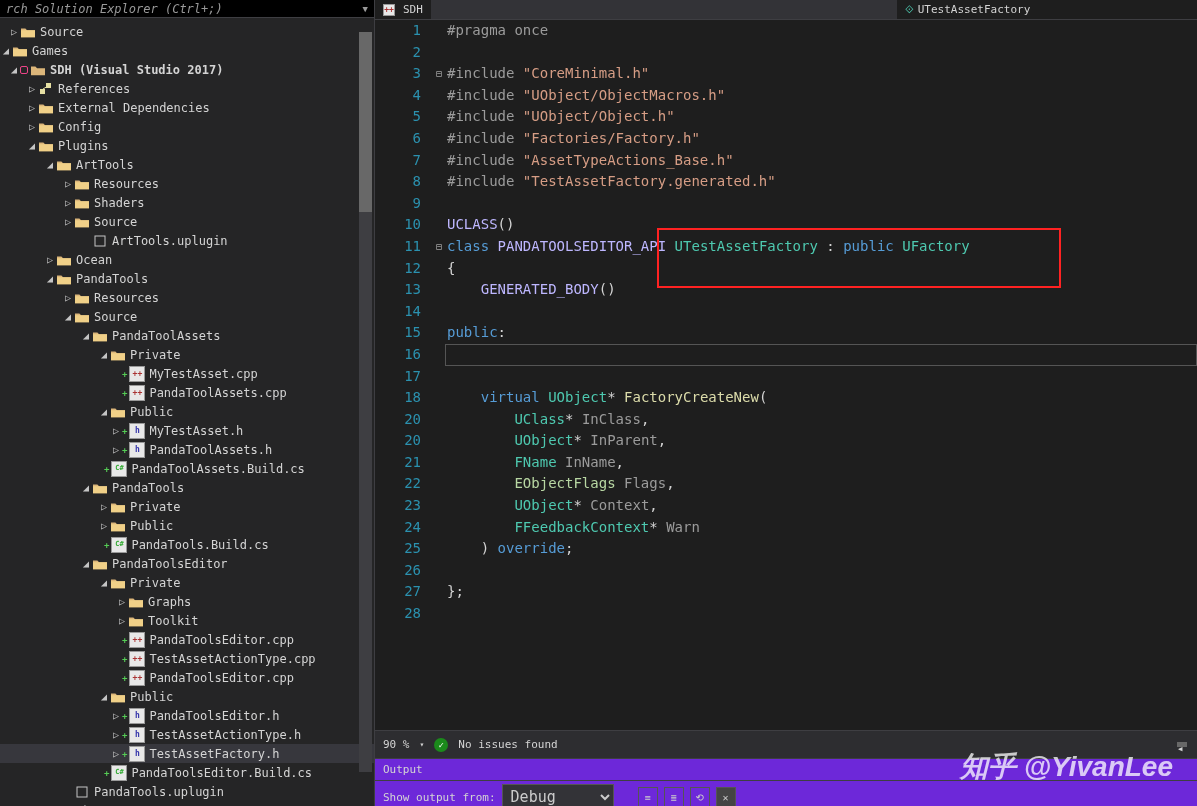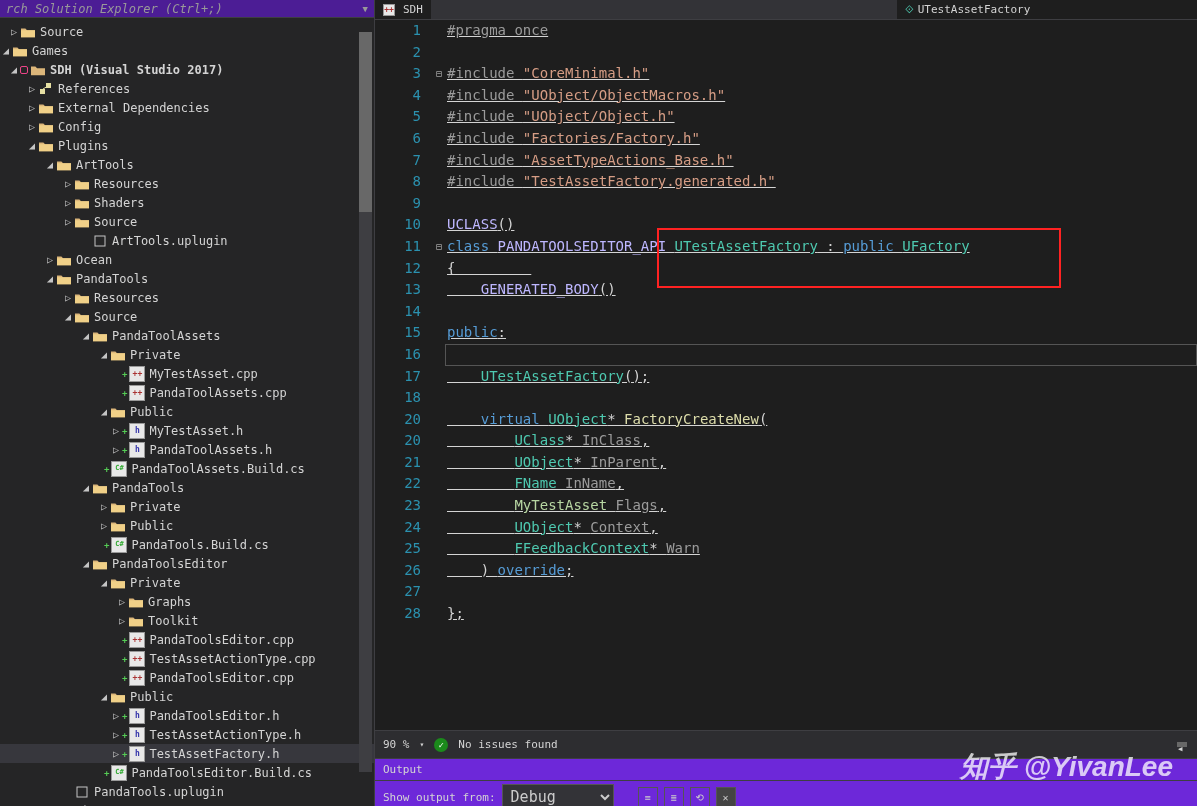--- a/index.html
+++ b/index.html
@@ -1,19 +1,19 @@
 <!DOCTYPE html>
 <html><head>
 <meta charset="utf-8">
 <style>
 * { margin:0; padding:0; box-sizing:border-box; font-family:"Segoe UI",Consolas,monospace; }
 body { background:#1e1e1e; color:#d4d4d4; width:1197px; height:806px; overflow:hidden; font-size:12px; }
 .root { display:flex; height:100%; }
 .sidebar { width:375px; background:#252526; display:flex; flex-direction:column; border-right:1px solid #3e3e42; }
-.search-bar { height:18px; display:flex; align-items:center; background:#4c1d95; color:#999; padding:0 6px; border-bottom:1px solid #3e3e42; font-style:italic; }
+.search-bar { height:18px; display:flex; align-items:center; background:#000000; color:#999; padding:0 6px; border-bottom:1px solid #3e3e42; font-style:italic; }
 .search-bar .sp { flex:1; }
 .tree { flex:1; overflow:auto; padding-top:4px; }
 .tree-item { display:flex; align-items:center; height:19px; cursor:pointer; white-space:nowrap; padding-right:8px; }
 .tree-item.sel { background:#37373d; }
 .arrow { width:12px; text-align:center; color:#c5c5c5; font-size:10px; }
 .ico { width:16px; height:16px; margin-right:4px; display:inline-flex; align-items:center; justify-content:center; }
 .ico-fold { position:relative; }
 .ico-fold svg { width:14px; height:12px; }
 .ico-ref svg { width:12px; height:12px; fill:#e6e0a3; }
 .ico-cpp { background:#e8e8e8; border:1px solid #999; font-size:8px; color:#a33; font-weight:700; line-height:1; }
@@ -26,21 +26,21 @@
 .scrollbar-v { position:absolute; right:2px; top:32px; width:13px; height:740px; background:#3e3e42; }
 .scrollbar-v .thumb { position:absolute; width:100%; height:180px; background:#686868; top:0; }
 .editor-wrap { flex:1; display:flex; flex-direction:column; background:#1e1e1e; position:relative; }
 .top-toolbar { height:20px; background:#333337; border-bottom:1px solid #3e3e42; display:flex; align-items:center; }
 .top-tab { height:100%; background:#1e1e1e; padding:0 8px; display:flex; align-items:center; gap:4px; font-size:11px; }
 .code-area { flex:1; display:flex; font-family:Consolas,monospace; font-size:14px; line-height:21.6px; position:relative; }
 .gutter { width:58px; text-align:right; padding-right:12px; color:#2b91af; user-select:none; }
 .gutter div { height:21.6px; }
 .fold-col { width:12px; color:#a0a0a0; font-size:10px; }
 .fold-col div { height:21.6px; display:flex; align-items:center; justify-content:center; }
-.code { flex:1; position:relative; padding-left:2px;text-decoration:underline; }
+.code { flex:1; position:relative; padding-left:2px; }
 .code-line { height:21.6px; white-space:pre; }
 .gray { color:#9b9b9b; }
 .str { color:#d69d85; }
 .kw { color:#569cd6; }
 .type { color:#4ec9b0; }
 .type2 { color:#b8d7a3; }
 .id { color:#dcdcaa; }
 .mac { color:#beb7ff; }
 .def { color:#d4d4d4; }
 .cur-hl { position:absolute; left:0; right:0; height:21.6px; border:1px solid #555; box-sizing:border-box; }
@@ -527,27 +527,26 @@
         <div class="code-line"></div>
         <div class="code-line"><span class="mac">UCLASS</span><span class="def">()</span></div>
         <div class="code-line" style="position:relative;"><span class="kw">class </span><span class="mac">PANDATOOLSEDITOR_API </span><span class="type">UTestAssetFactory</span><span class="def"> : </span><span class="kw">public </span><span class="type">UFactory</span>
           <div class="highlight-box" style="top:-8px;left:210px;"></div>
         </div>
         <div class="code-line"><span class="def">{</span></div>
         <div class="code-line"><span>    </span><span class="mac">GENERATED_BODY</span><span class="def">()</span></div>
         <div class="code-line"></div>
         <div class="code-line"><span class="kw">public</span><span class="def">:</span></div>
         <div class="code-line"></div>
-        <div class="code-line"><span>    </span><span class="type">UTestAssetFactory</span><span class="def">();</span></div>
         <div class="code-line"></div>
         <div class="code-line"><span>    </span><span class="kw">virtual </span><span class="type">UObject</span><span class="def">* </span><span class="id">FactoryCreateNew</span><span class="def">(</span></div>
         <div class="code-line"><span>        </span><span class="type">UClass</span><span class="def">* </span><span class="gray">InClass</span><span class="def">,</span></div>
         <div class="code-line"><span>        </span><span class="type">UObject</span><span class="def">* </span><span class="gray">InParent</span><span class="def">,</span></div>
         <div class="code-line"><span>        </span><span class="type">FName </span><span class="gray">InName</span><span class="def">,</span></div>
-        <div class="code-line"><span>        </span><span class="type2">MyTestAsset </span><span class="gray">Flags</span><span class="def">,</span></div>
+        <div class="code-line"><span>        </span><span class="type2">EObjectFlags </span><span class="gray">Flags</span><span class="def">,</span></div>
         <div class="code-line"><span>        </span><span class="type">UObject</span><span class="def">* </span><span class="gray">Context</span><span class="def">,</span></div>
         <div class="code-line"><span>        </span><span class="type">FFeedbackContext</span><span class="def">* </span><span class="gray">Warn</span></div>
         <div class="code-line"><span class="def">    ) </span><span class="kw">override</span><span class="def">;</span></div>
         <div class="code-line"></div>
         <div class="code-line"><span class="def">};</span></div>
       </div>
     </div>
     <div class="status">
       <span class="zoom">
           <span>90 %</span> 

